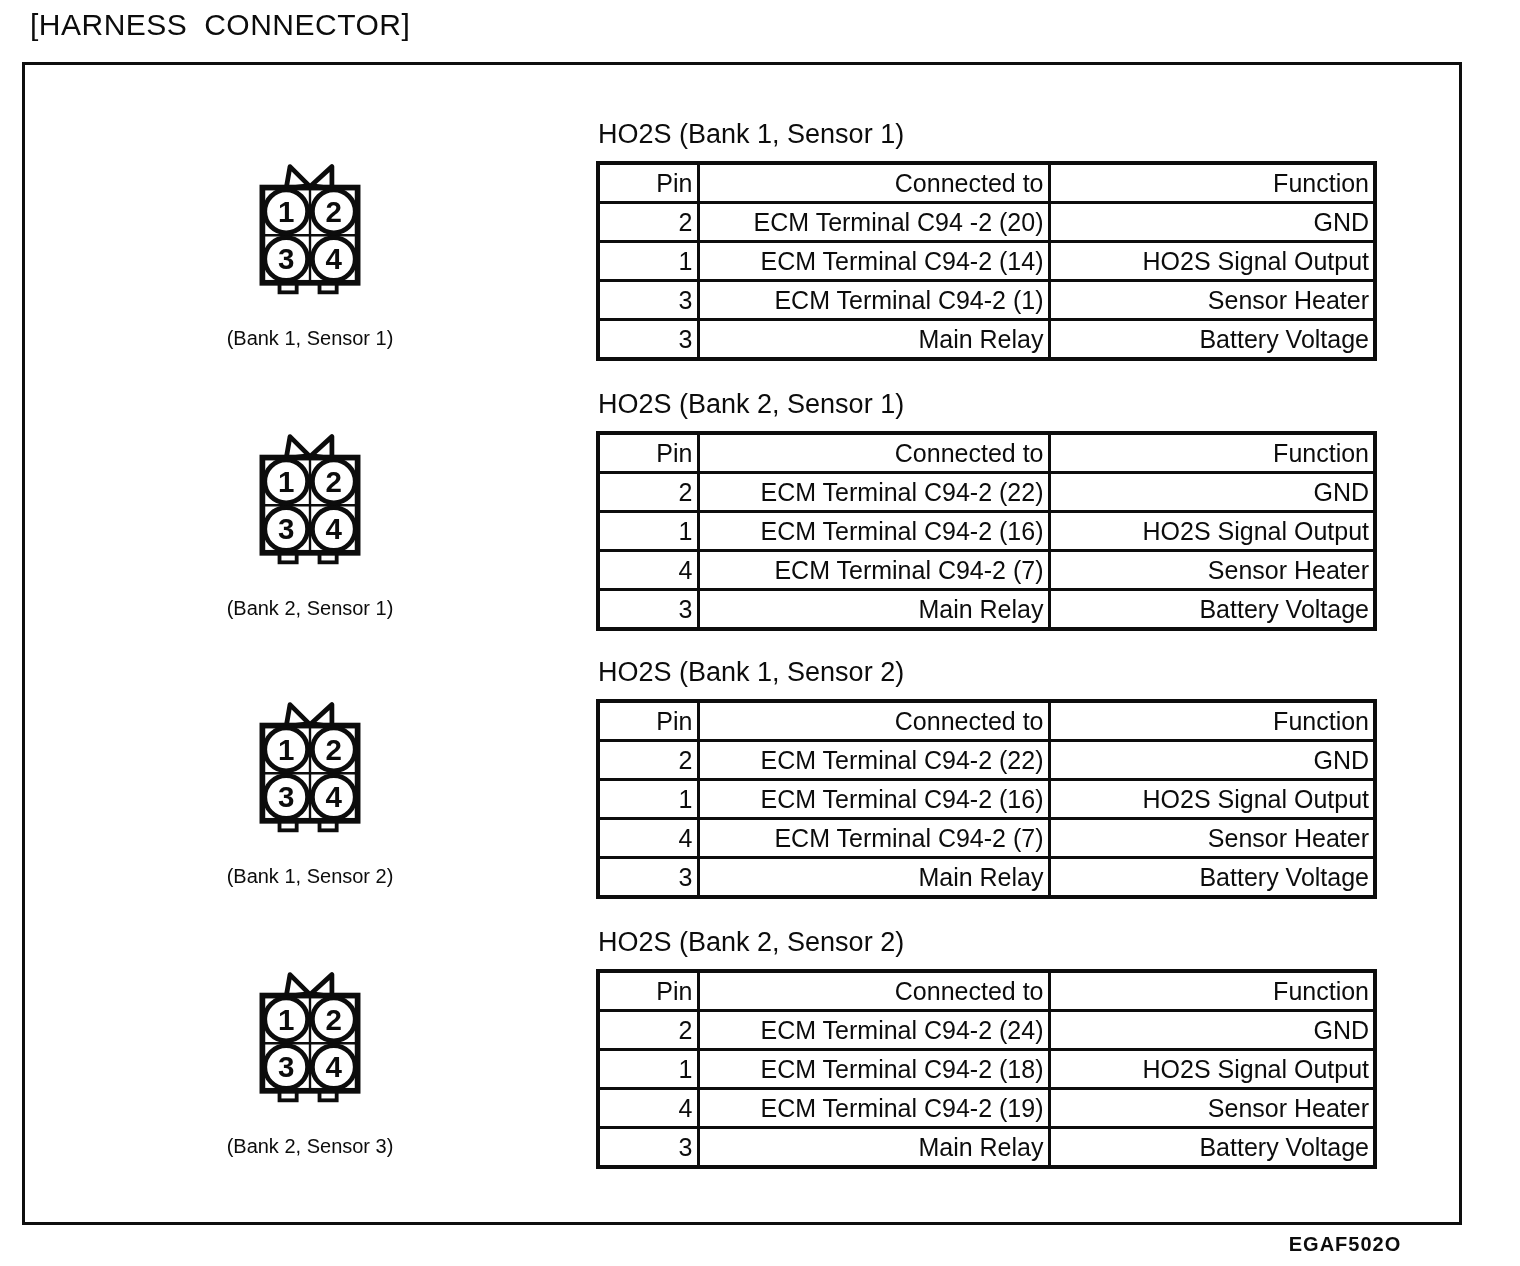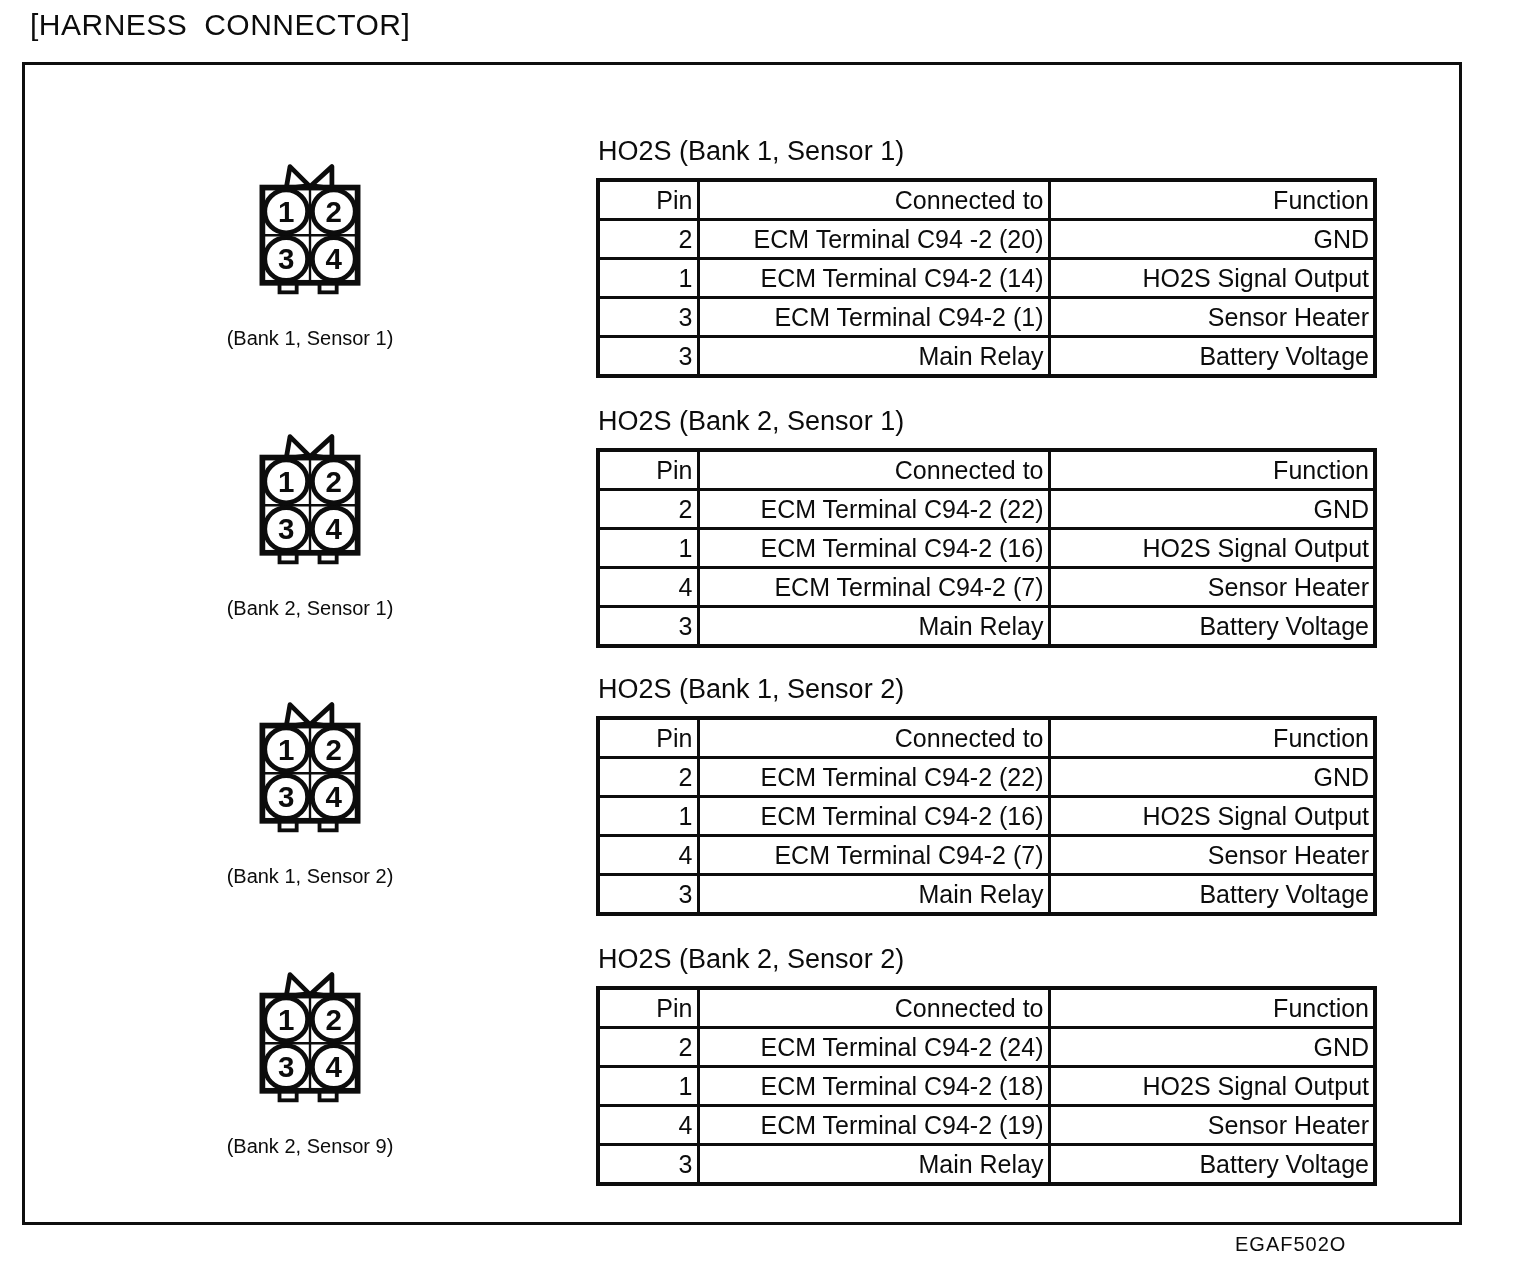--- a/index.html
+++ b/index.html
@@ -19,38 +19,38 @@
   #sections{position:absolute;left:0;top:0;right:0;bottom:0;}
   .section{position:absolute;left:0;width:100%;height:242px;}
   .section:nth-of-type(1){top:54px;}
   .section:nth-of-type(2){top:324px;}
   .section:nth-of-type(3){top:592px;}
   .section:nth-of-type(4){top:862px;}
 
   .connector-col{position:absolute;left:60px;top:40px;width:450px;text-align:center;}
   .connector-label{font-size:20px;margin-top:24px;white-space:nowrap;}
 
-  .table-col{position:absolute;left:571px;top:0;width:777px;margin-top:17px;}
+  .table-col{position:absolute;left:571px;top:0;width:777px;}
   .table-heading{font-size:27px;margin:0 0 11px 2px;white-space:nowrap;}
   table.pin-table{
     border-collapse:collapse;width:777px;table-layout:fixed;
     border:4px solid #0d0d0d;
   }
   .pin-table th,.pin-table td{
     border:3px solid #0d0d0d;height:36px;padding:0 4px;
     font-size:25px;font-weight:normal;text-align:right;vertical-align:middle;
     line-height:1.05;white-space:nowrap;overflow:hidden;
   }
   col.c-pin{width:100px;}
   col.c-conn{width:351px;}
   col.c-func{width:326px;}
 
   .figure-code{
-    position:absolute;left:1235px;top:1233px;width:220px;text-align:left;
-    font-size:20px;font-weight:normal;letter-spacing:1px;
+    position:absolute;left:1235px;top:1233px;width:220px;text-align:center;
+    font-size:20px;font-weight:bold;letter-spacing:1px;
   }
 
   
   .shell{fill:#ffffff;stroke:#0c0c0c;stroke-width:6;}
   .wing{fill:#ffffff;stroke:#0c0c0c;stroke-width:5;stroke-linejoin:round;}
   .thin{stroke:#0c0c0c;stroke-width:2.5;fill:none;}
   .tab{fill:#ffffff;stroke:#0c0c0c;stroke-width:4;}
   .pin-circle{fill:#ffffff;stroke:#0c0c0c;stroke-width:5;}
   .pin-num{
     font-size:31px;font-weight:bold;text-anchor:middle;
@@ -278,21 +278,21 @@
         <line class="thin" x1="97" y1="127" x2="111" y2="114"></line>
         <circle class="pin-circle" cx="40" cy="55" r="22.5"></circle>
         <circle class="pin-circle" cx="90" cy="55" r="22.5"></circle>
         <circle class="pin-circle" cx="40" cy="105" r="22.5"></circle>
         <circle class="pin-circle" cx="90" cy="105" r="22.5"></circle>
         <text class="pin-num" x="40" y="66">1</text>
         <text class="pin-num" x="90" y="66">2</text>
         <text class="pin-num" x="40" y="116">3</text>
         <text class="pin-num" x="90" y="116">4</text>
       </svg>
-      <div class="connector-label">(Bank 2, Sensor 9)</div>
+      <div class="connector-label">(Bank 2, Sensor 3)</div>
     </div>
     <div class="table-col">
       <div class="table-heading">HO2S (Bank 2, Sensor 2)</div>
       <table class="pin-table">
         <colgroup>
               <col class="c-pin">
               <col class="c-conn">
               <col class="c-func">
             </colgroup>
         <thead>

